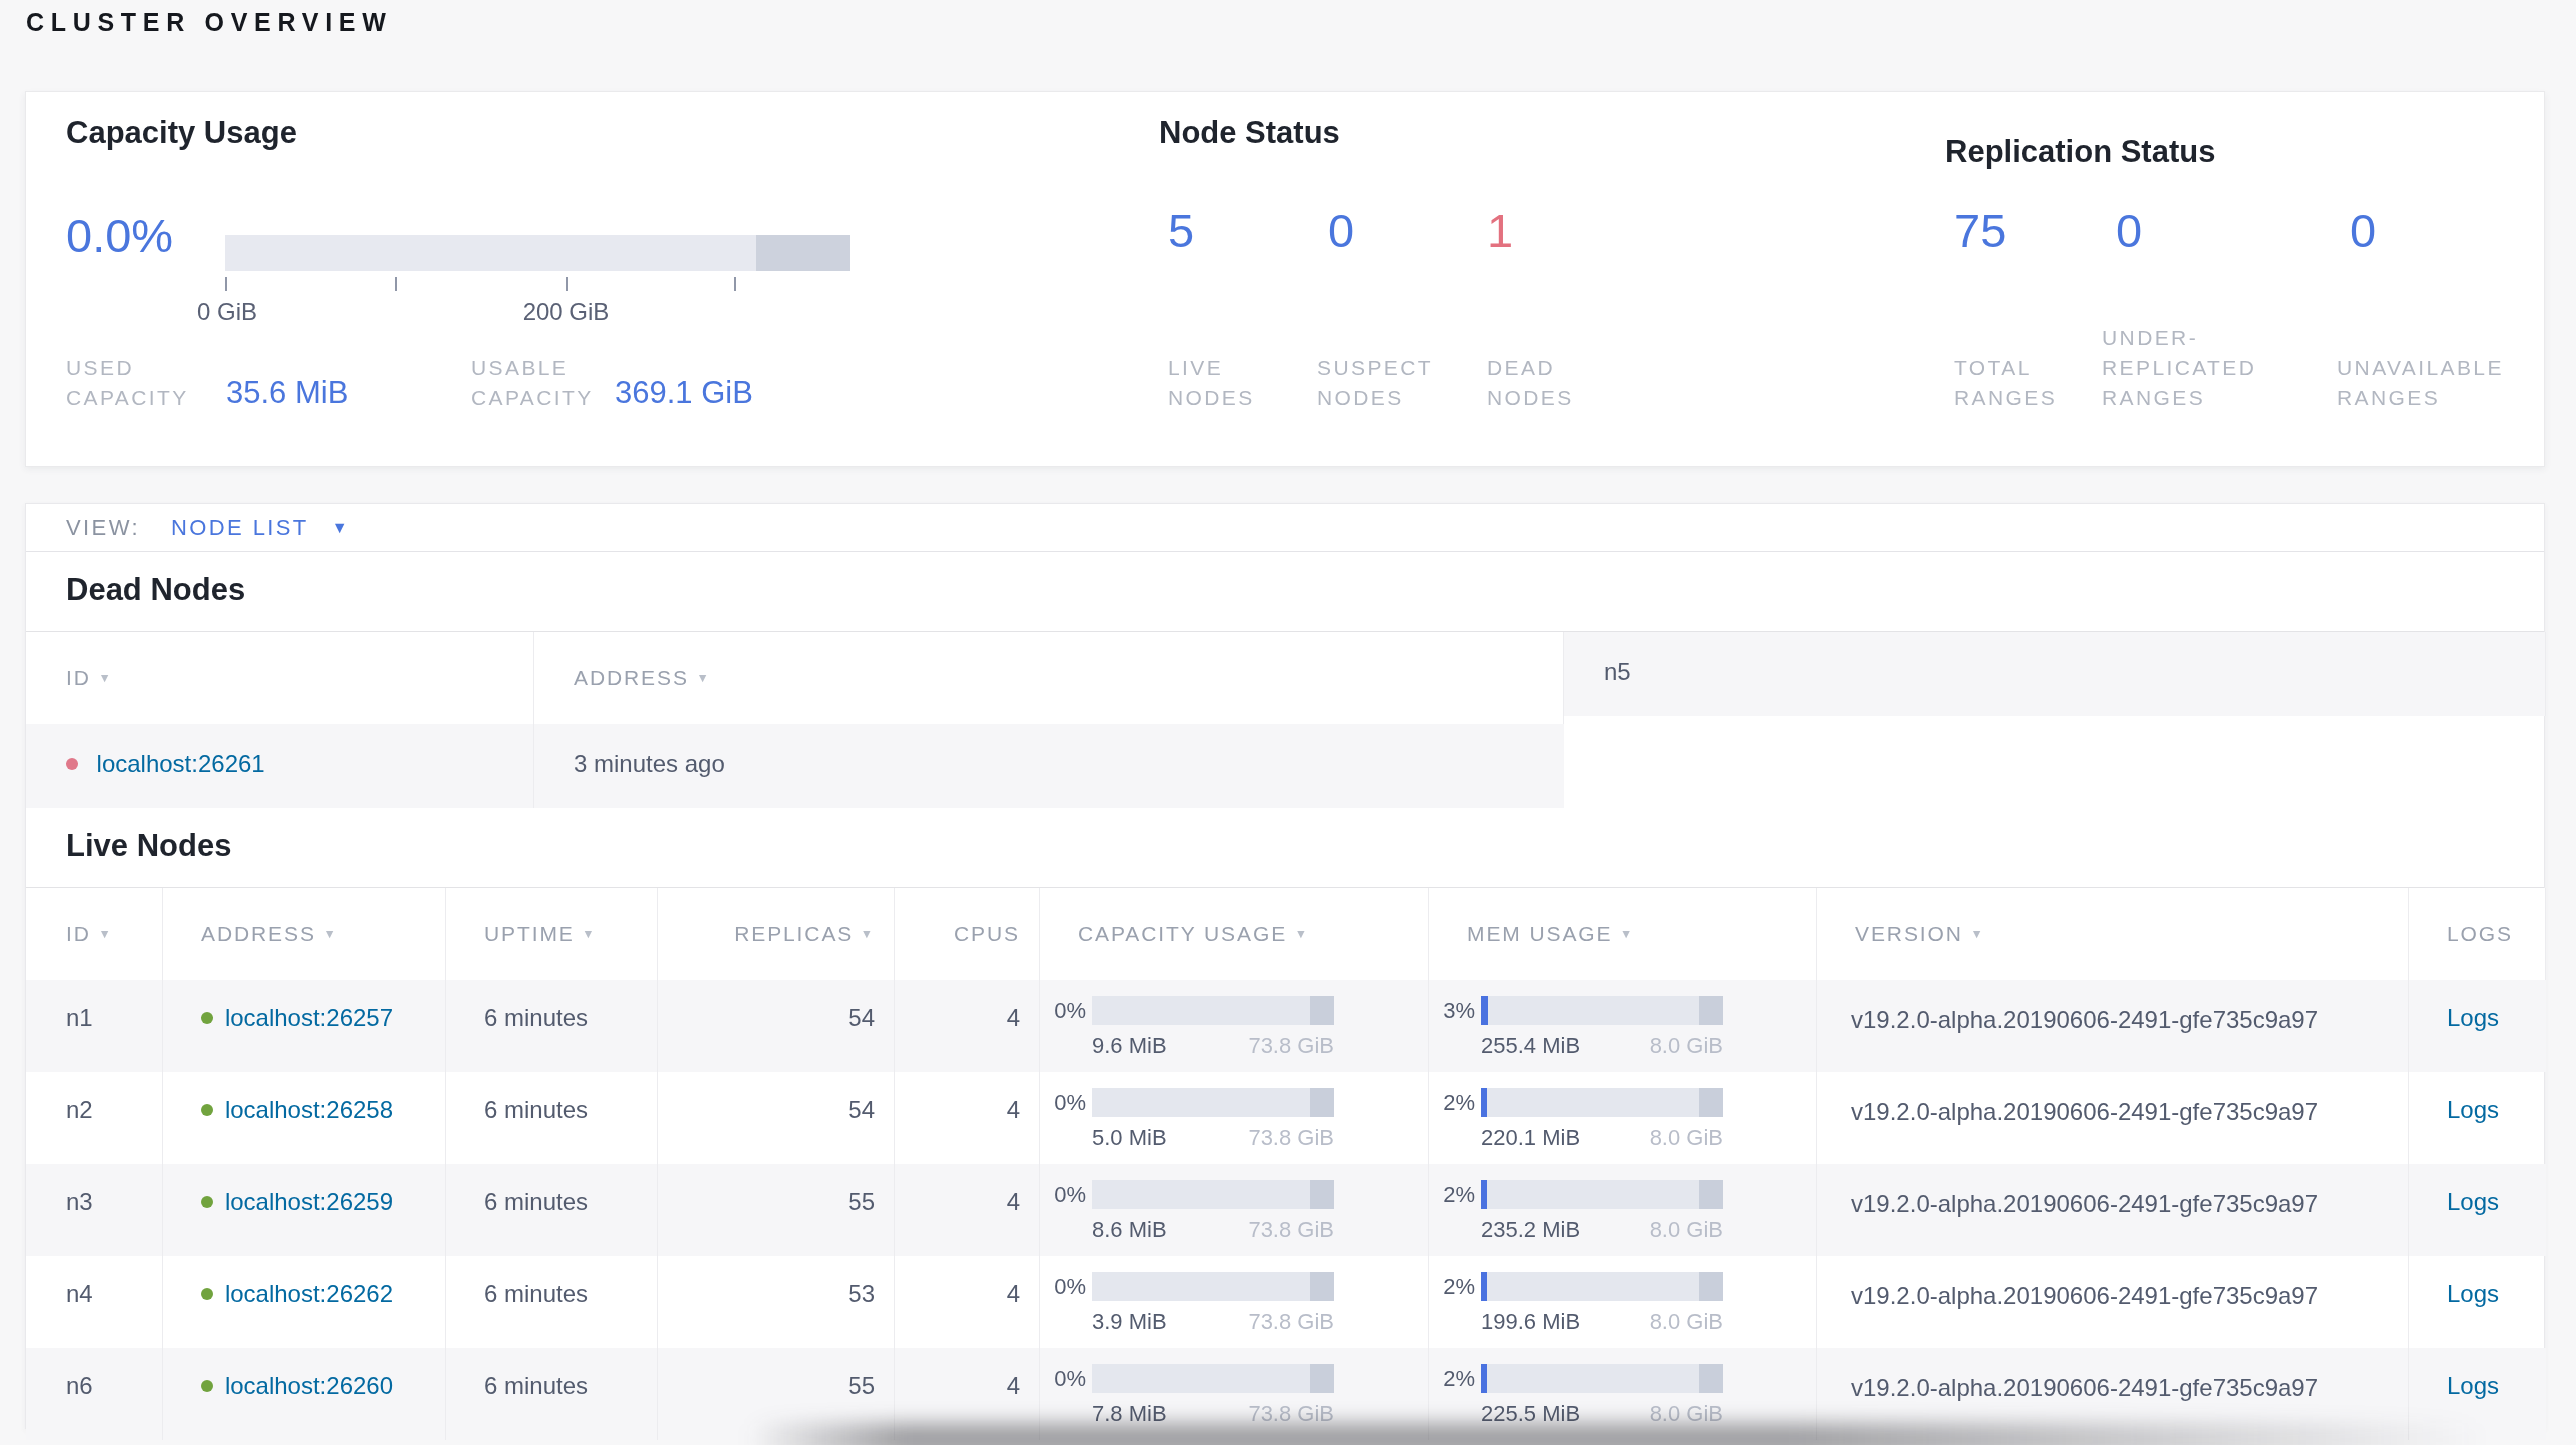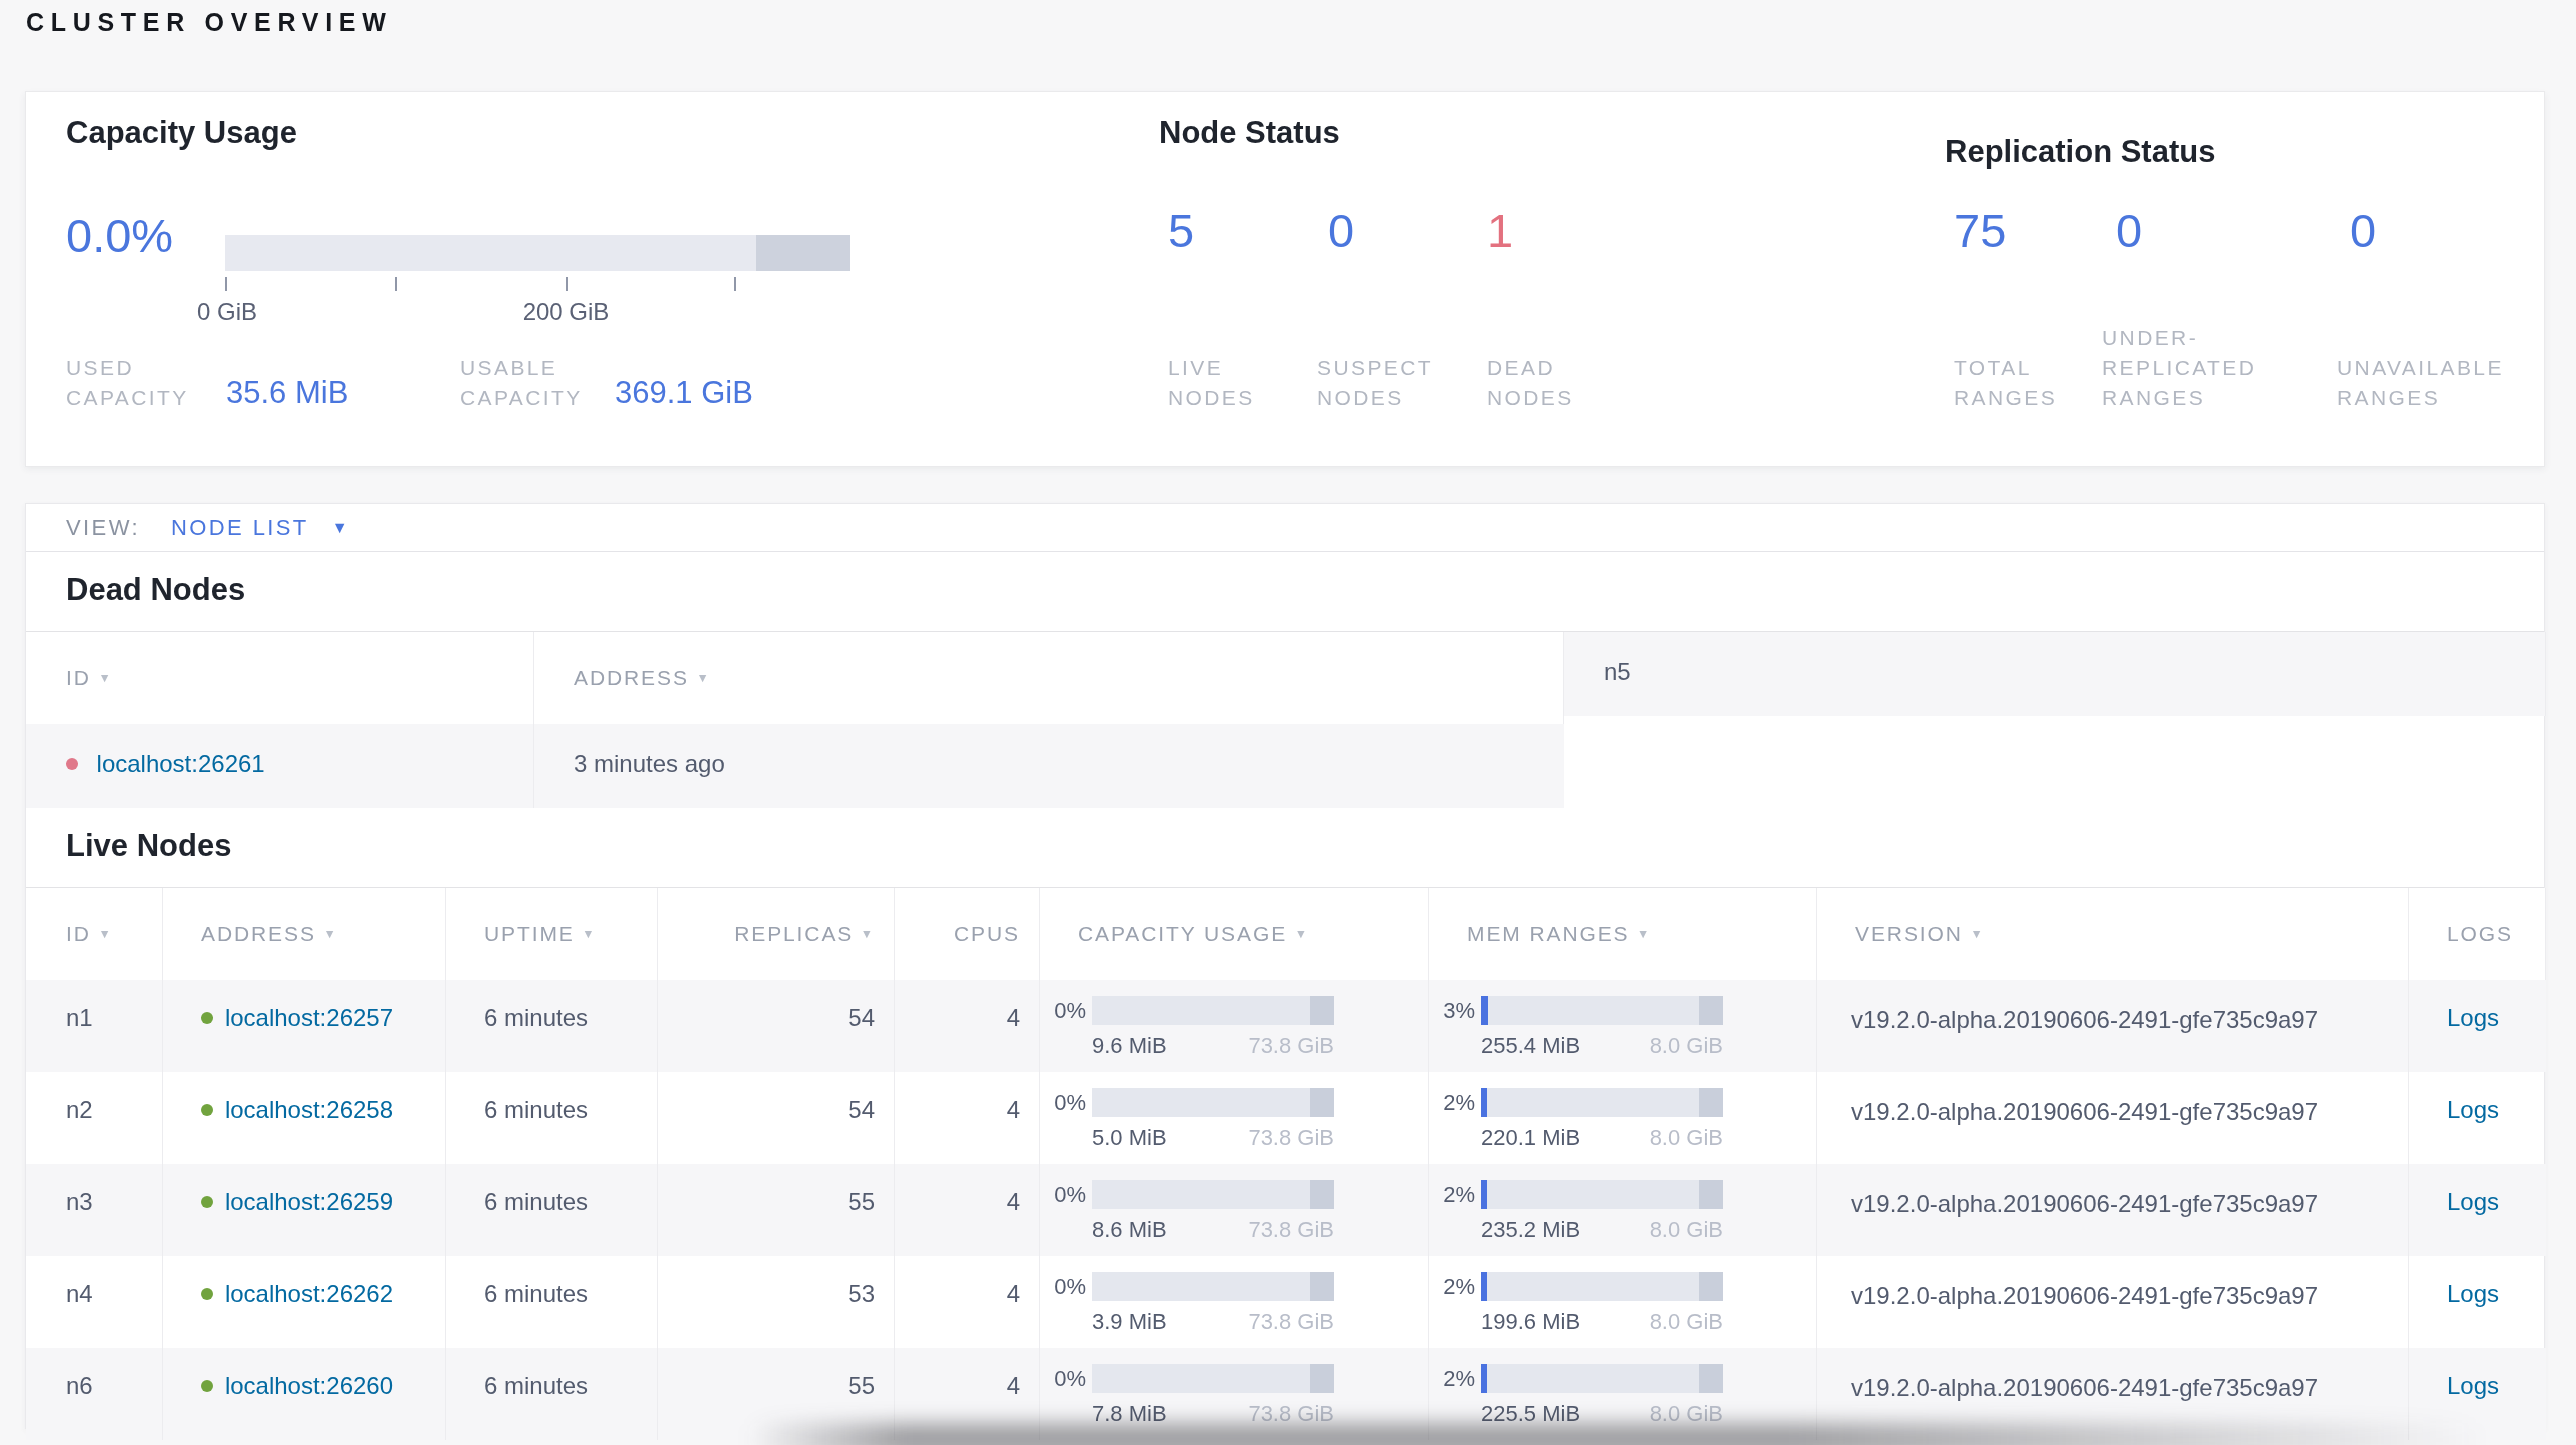--- a/index.html
+++ b/index.html
@@ -24,21 +24,21 @@
   .cap-bar .endseg { position:absolute; right:0; top:0; height:100%; width:15%; background:#cdd2dd; }
   .cap-axis { position:absolute; left:199px; top:185px; width:625px; height:15.3px; }
   .cap-axis .tick { position:absolute; top:0; width:1.9px; height:14.3px; background:#9097a8; }
   .tk0{left:0;} .tk1{left:170px;} .tk2{left:341px;} .tk3{left:509px;}
   .tl { position:absolute; top:206px; font-size:24px; color:#5a6175; transform:translateX(-50%); }
   .tl0 { left:201px; } .tl1 { left:540px; }
 
   .caps-label { font-size:21px; letter-spacing:2.4px; color:#b2b7c1; line-height:30px;
     white-space:pre-line; font-weight:500; }
   .stat-label { position:absolute; bottom:53px; }
-  .cap-l1 { left:40px; } .cap-l2 { left:434px; }
+  .cap-l1 { left:40px; } .cap-l2 { left:445px; }
   .cap-value { position:absolute; bottom:55px; font-size:31px; font-weight:500; color:#4a76dd; }
   .cap-v1 { left:200px; } .cap-v2 { left:589px; }
 
   .stat-num { position:absolute; top:111px; font-size:47px; font-weight:500; color:#4a76dd; }
   .stat-num.dead { color:#e3717f; }
   .ns-n0{left:1142px;} .ns-n1{left:1302px;} .ns-n2{left:1461px;}
   .ns-l0{left:1142px;} .ns-l1{left:1291px;} .ns-l2{left:1461px;}
   .rp-n0{left:1928px;} .rp-n1{left:2090px;} .rp-n2{left:2324px;}
   .rp-l0{left:1928px;} .rp-l1{left:2076px;} .rp-l2{left:2311px;}
 
@@ -175,21 +175,21 @@
 
   <div class="section-heading">Live Nodes</div>
 
   <div class="lt">
     <div class="hcell first"><span>ID</span><span class="sort-arrow">▼</span></div>
     <div class="hcell"><span>ADDRESS</span><span class="sort-arrow">▼</span></div>
     <div class="hcell"><span>UPTIME</span><span class="sort-arrow">▼</span></div>
     <div class="hcell right"><span>REPLICAS</span><span class="sort-arrow">▼</span></div>
     <div class="hcell right"><span>CPUS</span></div>
     <div class="hcell"><span>CAPACITY USAGE</span><span class="sort-arrow">▼</span></div>
-    <div class="hcell"><span>MEM RANGES</span><span class="sort-arrow">▼</span></div>
+    <div class="hcell"><span>MEM USAGE</span><span class="sort-arrow">▼</span></div>
     <div class="hcell"><span>VERSION</span><span class="sort-arrow">▼</span></div>
     <div class="hcell"><span>LOGS</span></div>
 
     <div style="display:contents" class="row-alt">
       <div class="cell first" style="background:#f6f6f8">n1</div>
       <div class="cell" style="background:#f6f6f8"><span class="dot green"></span><a class="link">localhost:26257</a></div>
       <div class="cell" style="background:#f6f6f8">6 minutes</div>
       <div class="cell right" style="background:#f6f6f8">54</div>
       <div class="cell right" style="background:#f6f6f8">4</div>
       <div class="cell bars" style="background:#f6f6f8">

